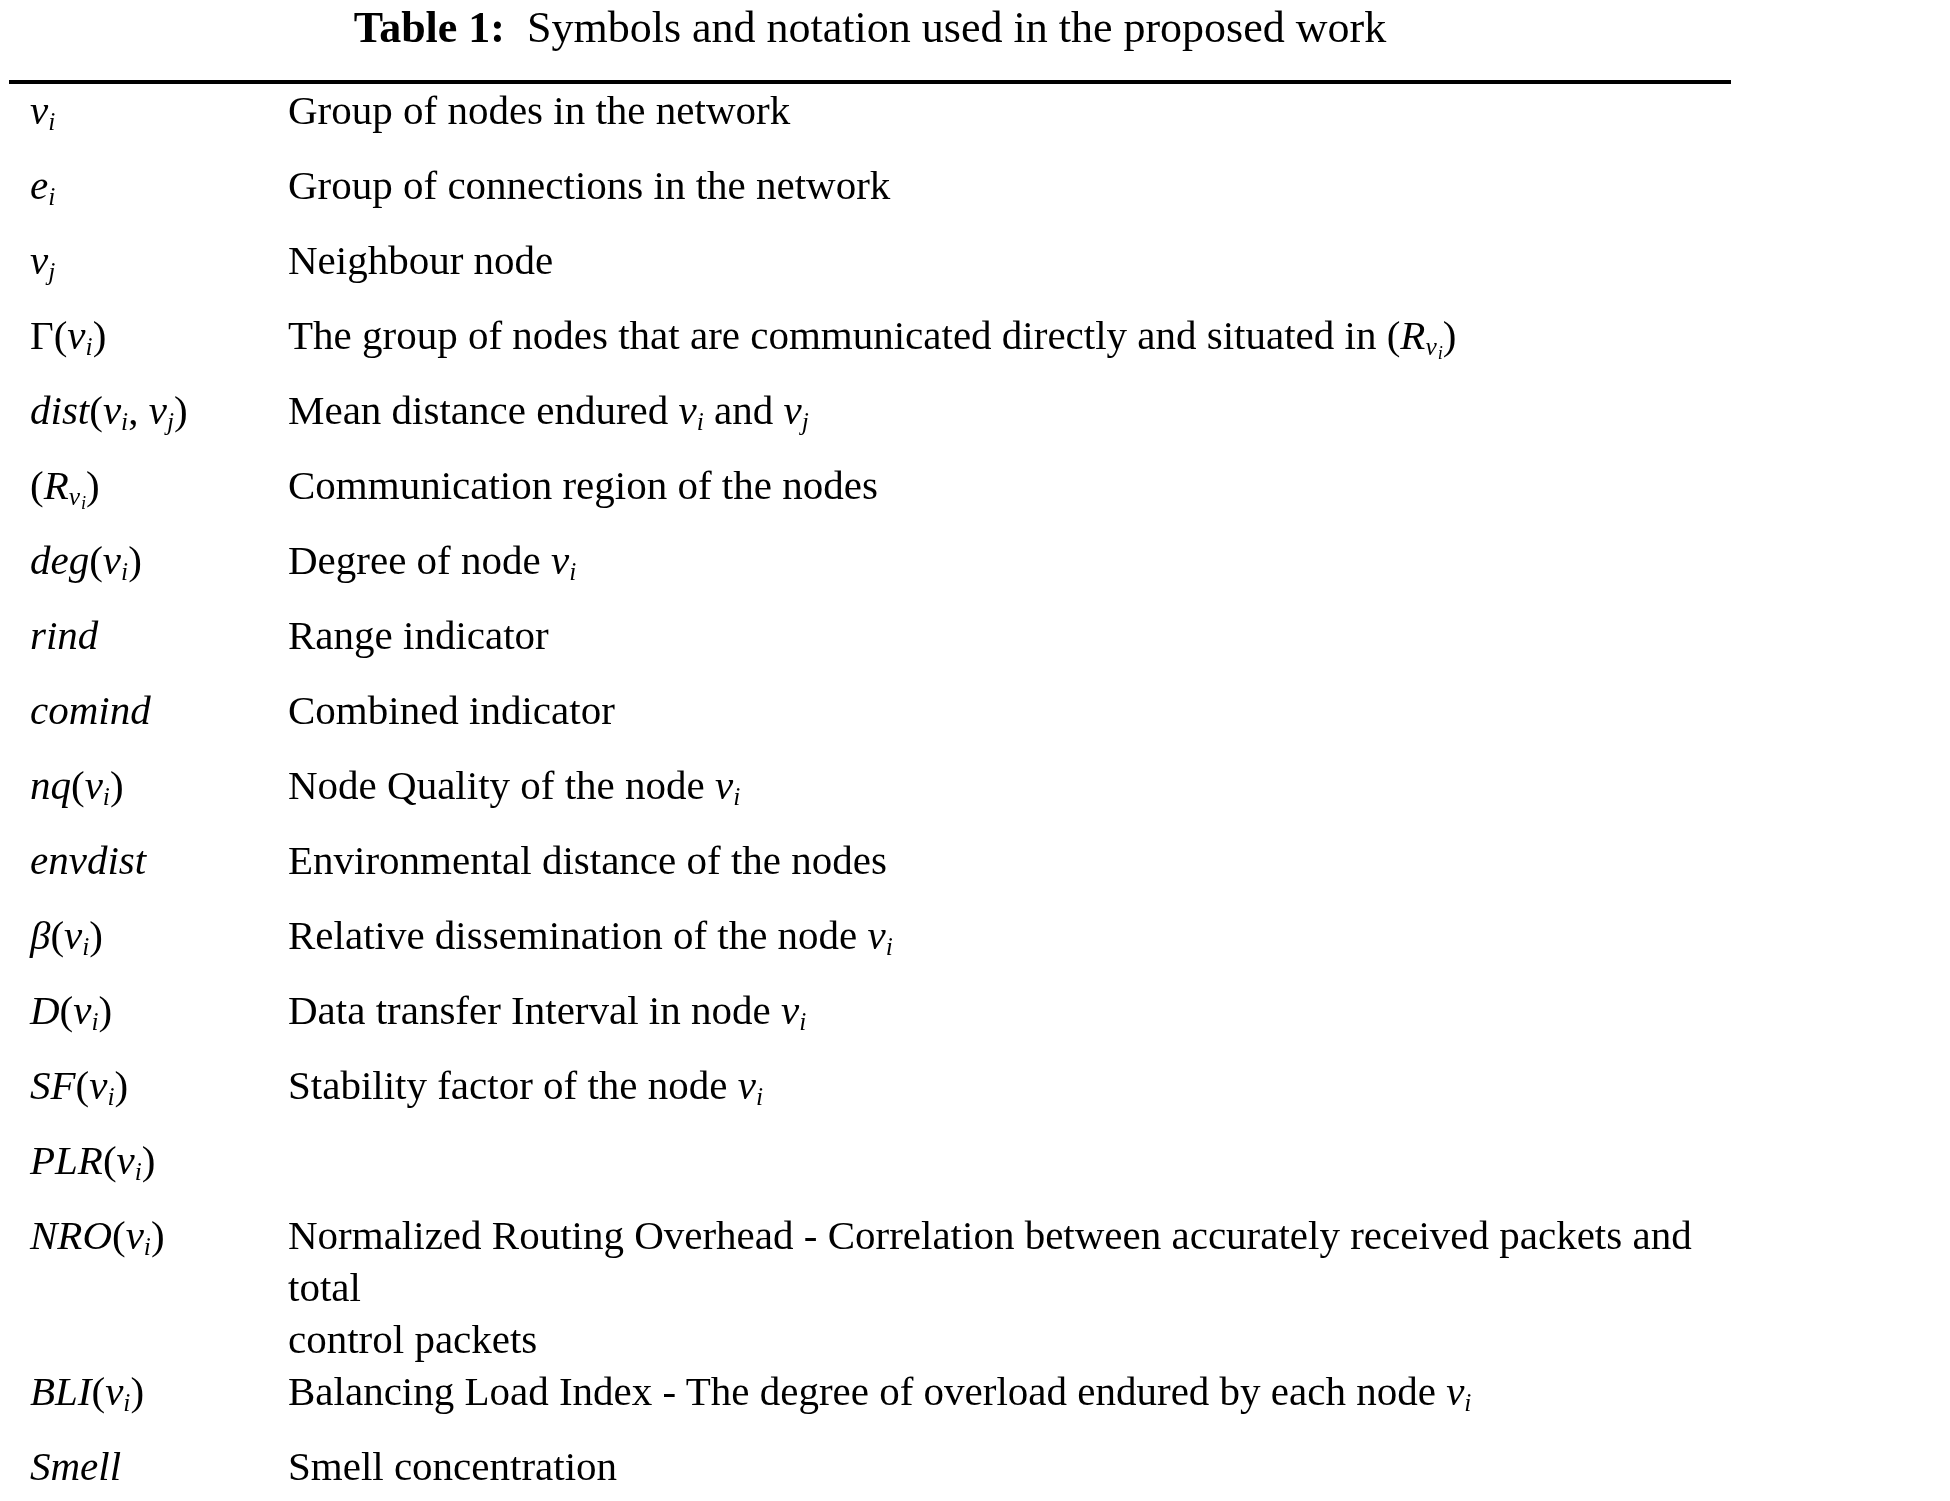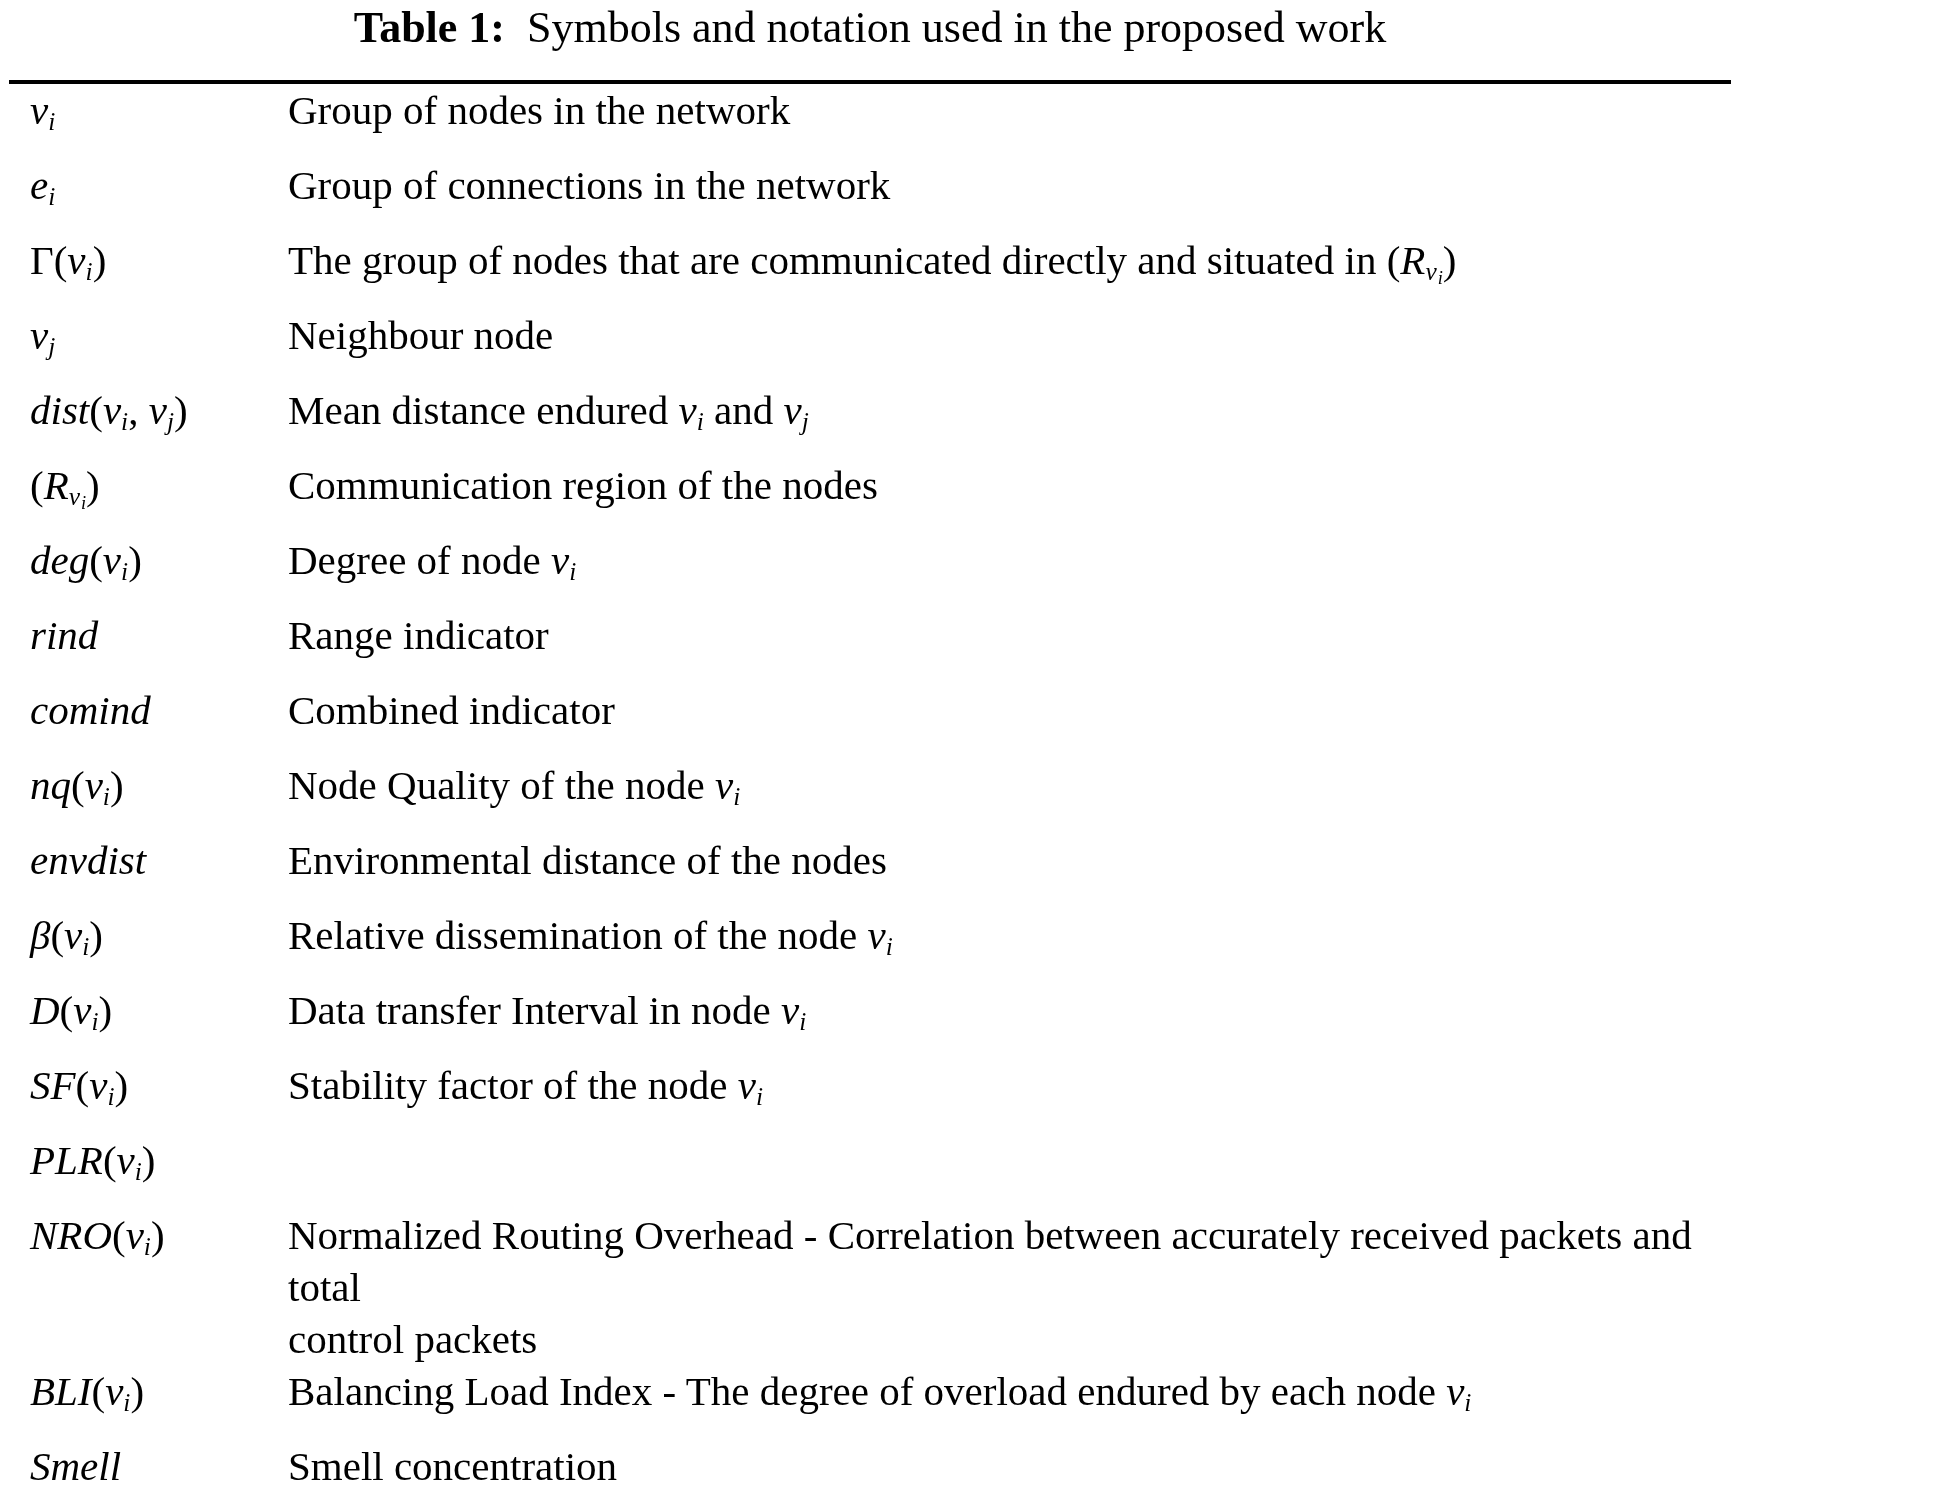--- a/index.html
+++ b/index.html
@@ -74,26 +74,26 @@
   <div class="rows" id="rows-container">
       <div class="row">
         <div class="sym"><span class="it">v</span><sub class="it">i</sub></div>
         <div class="desc"><span>Group of nodes in the network</span></div>
       </div>
       <div class="row">
         <div class="sym"><span class="it">e</span><sub class="it">i</sub></div>
         <div class="desc"><span>Group of connections in the network</span></div>
       </div>
       <div class="row">
+        <div class="sym"><span class="it">v</span><sub class="it">j</sub></div>
+        <div class="desc"><span>Neighbour node</span></div>
+      </div>
+      <div class="row">
         <div class="sym"><span>Γ</span><span>(</span><span class="it">v</span><sub class="it">i</sub><span>)</span></div>
         <div class="desc"><span>The group of nodes that are communicated directly and situated in (</span><span class="it">R</span><sub class="it">v</sub><sub class="s2 it">i</sub><span>)</span></div>
-      </div>
-      <div class="row">
-        <div class="sym"><span class="it">v</span><sub class="it">j</sub></div>
-        <div class="desc"><span>Neighbour node</span></div>
       </div>
       <div class="row">
         <div class="sym"><span class="it">dist</span><span>(</span><span class="it">v</span><sub class="it">i</sub><span>, </span><span class="it">v</span><sub class="it">j</sub><span>)</span></div>
         <div class="desc"><span>Mean distance endured </span><span class="it">v</span><sub class="it">i</sub><span> and </span><span class="it">v</span><sub class="it">j</sub></div>
       </div>
       <div class="row">
         <div class="sym"><span>(</span><span class="it">R</span><sub class="it">v</sub><sub class="s2 it">i</sub><span>)</span></div>
         <div class="desc"><span>Communication region of the nodes</span></div>
       </div>
       <div class="row">

